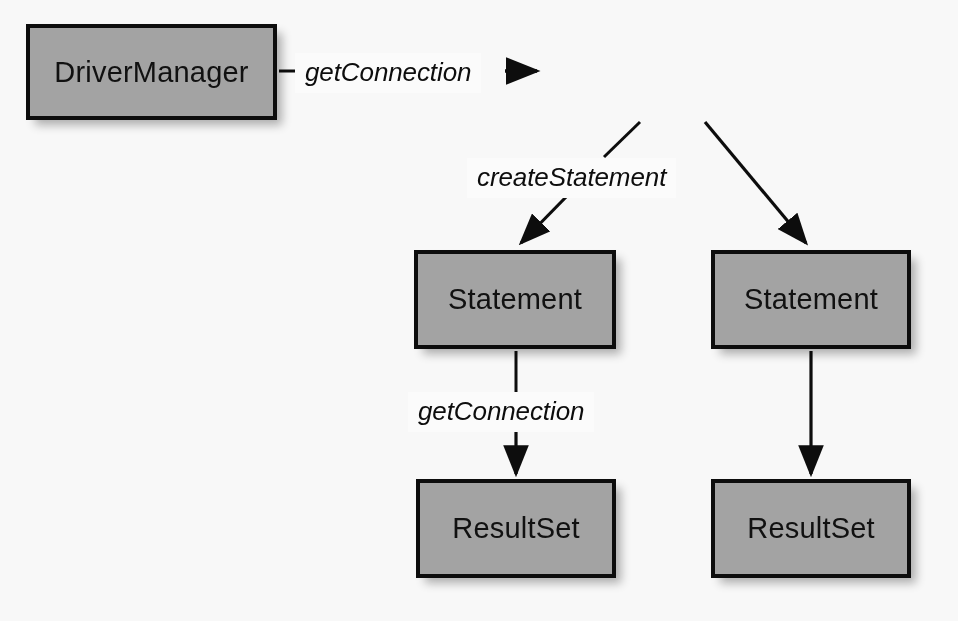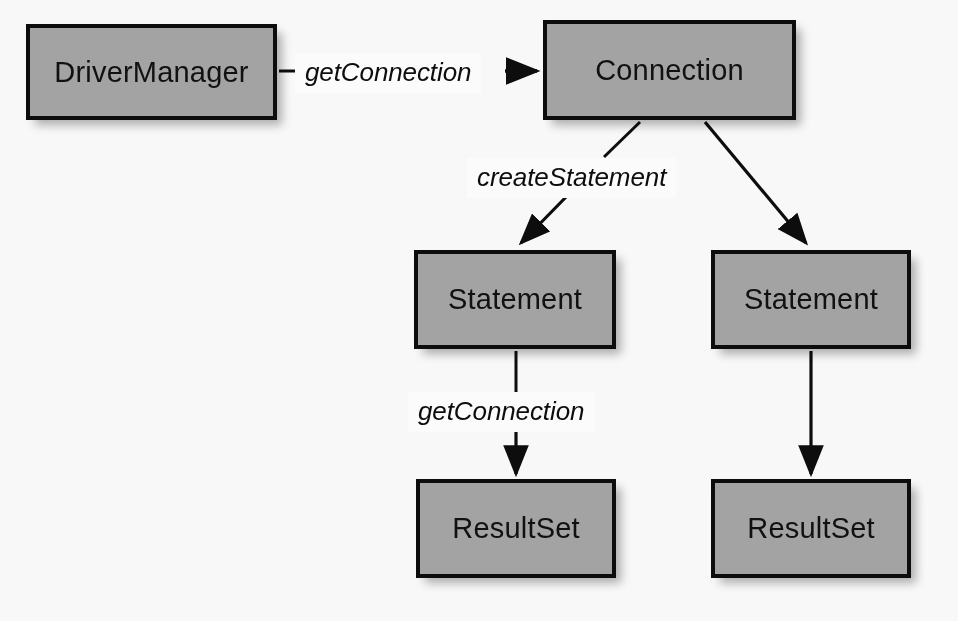--- a/index.html
+++ b/index.html
@@ -99,23 +99,20 @@
 
     <g>
       <line x1="811" y1="351" x2="811" y2="474" stroke="#0d0d0d" stroke-width="3.2" marker-end="url(#arrowhead)"></line>
     </g>
   </svg>
 
   <div class="node" style="left:26px; top:24px; width:251px; height:96px;">
     <span class="node-label">DriverManager</span>
   </div>
 
-  <div class="node" style="left:543px; top:20px; width:253px; height:100px;">
-    <span class="node-label">Connection</span>
-  </div>
 
   <div class="node" style="left:414px; top:250px; width:202px; height:99px;">
     <span class="node-label">Statement</span>
   </div>
 
   <div class="node" style="left:711px; top:250px; width:200px; height:99px;">
     <span class="node-label">Statement</span>
   </div>
 
   <div class="node" style="left:416px; top:479px; width:200px; height:99px;">

